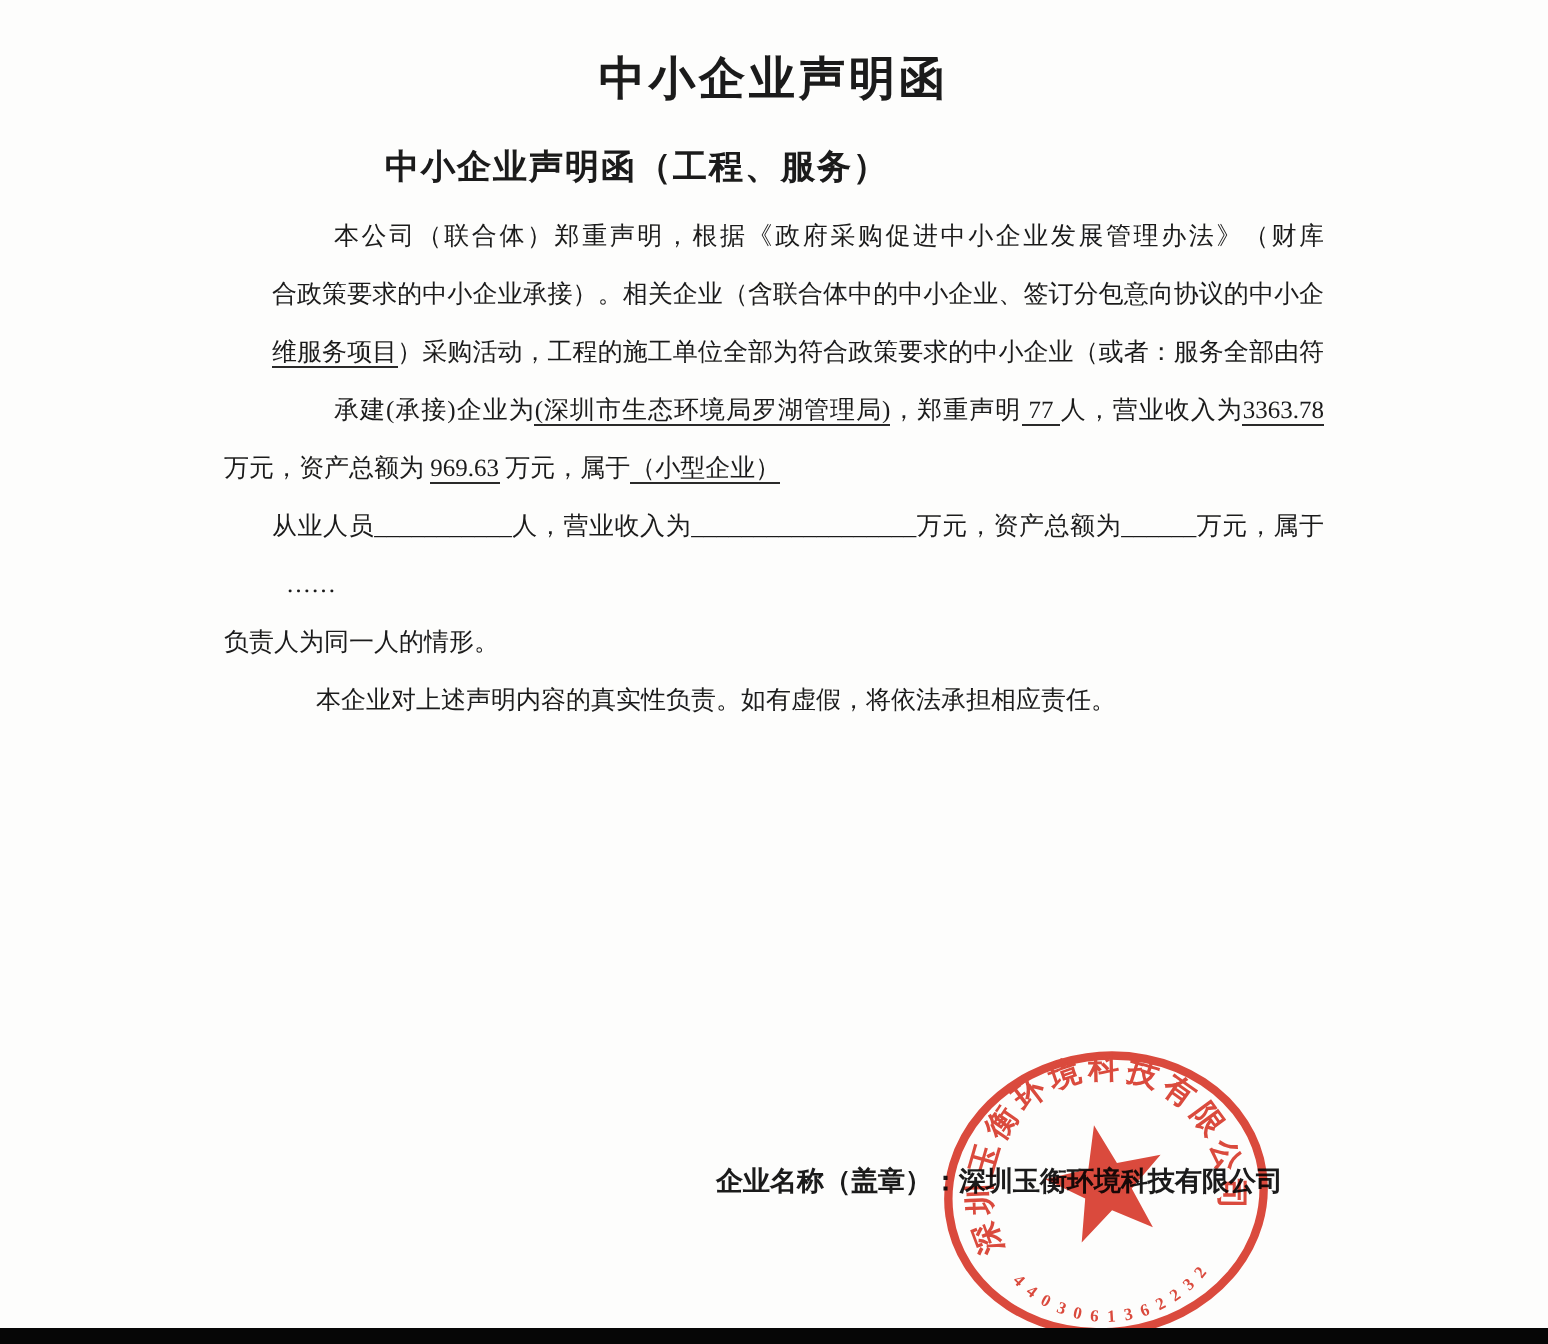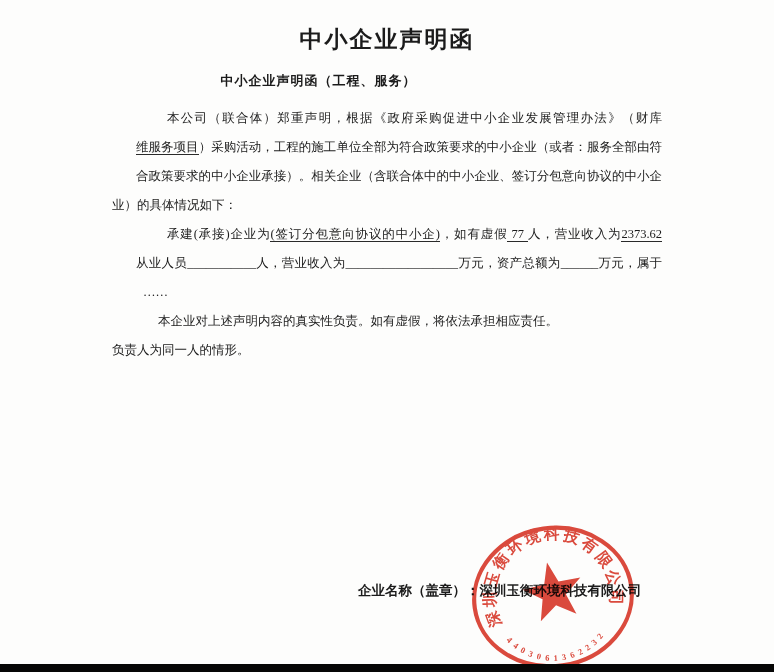--- a/index.html
+++ b/index.html
@@ -8,21 +8,21 @@
     background:#fdfdfc; overflow:hidden;
     font-family:"Liberation Serif","DejaVu Serif",serif;
     color:#1b1b1b;
   }
   .title {
     position:absolute; top:24px; left:0; width:774px;
     text-align:center; font-size:23px; font-weight:bold; letter-spacing:2px;
   }
   .subtitle {
     position:absolute; top:72px; left:0; width:637px;
-    text-align:center; font-size:13px; font-weight:bold; letter-spacing:1px;
+    text-align:center; font-size:17px; font-weight:bold; letter-spacing:1px;
   }
   .docbody {
     position:absolute; top:104px; left:112px; width:550px;
     font-size:12.5px;
   }
   .line {
     height:29px; line-height:29px; white-space:nowrap; overflow:hidden;
     text-align:left;
   }
   .line.j { text-align:justify; text-align-last:justify; white-space:normal;margin-left:24px; }
@@ -45,33 +45,33 @@
 </head>
 <body>
 
 <div class="page">
 
   <div class="title">中小企业声明函</div>
   <div class="subtitle">中小企业声明函（工程、服务）</div>
 
   <div class="docbody">
     <div class="line j ind"><span>本公司（联合体）郑重声明，根据《政府采购促进中小企业发展管理办法》（财库〔2020〕</span></div>
+    <div class="line j"><span>合政策要求的中小企业承接）。相关企业（含联合体中的中小企业、签订分包意向协议的中小企</span></div>
     <div class="line j"><span class="u">维服务项目</span><span>）采购活动，工程的施工单位全部为符合政策要求的中小企业（或者：服务全部由符</span></div>
-    <div class="line j"><span>合政策要求的中小企业承接）。相关企业（含联合体中的中小企业、签订分包意向协议的中小企</span></div>
-    <div class="line"><span>业）的具体情况如下：</span></div>
 
-    <div class="line j ind"><span>承建(承接)企业为</span><span class="u">(签订分包意向协议的中小企)</span><span>，如有虚假</span><span class="u">  77  </span><span>人，营业收入为</span><span class="u">2373.62</span></div>
+    <div class="line j ind"><span>承建(承接)企业为</span><span class="u">(深圳市生态环境局罗湖管理局)</span><span>，郑重声明</span><span class="u">  77  </span><span>人，营业收入为</span><span class="u">3363.78</span></div>
+    <div class="line"><span>万元，资产总额为 </span><span class="u">969.63</span><span> 万元，属于</span><span class="u">（小型企业）  </span></div>
 
     <div class="line j"><span>从业人员</span><span>___________</span><span>人，营业收入为</span><span>__________________</span><span>万元，资产总额为</span><span>______</span><span>万元，属于</span></div>
 
     <div class="line ind"><span>……</span></div>
 
+    <div class="line"><span>负责人为同一人的情形。</span></div>
+
     <div class="line ind2"><span>本企业对上述声明内容的真实性负责。如有虚假，将依法承担相应责任。</span></div>
-
-    <div class="line"><span>负责人为同一人的情形。</span></div>
   </div>
 
   <div class="sig">
     <div class="sline">企业名称（盖章）：深圳玉衡环境科技有限公司</div>
   </div>
 
   <svg class="stamp" width="170" height="150" viewBox="0 0 170 150">
     <g transform="rotate(-8 85 75)">
       <ellipse cx="85" cy="75" rx="79" ry="69" fill="none" stroke="#d93a2c" stroke-width="4.2"></ellipse>
       <defs>

